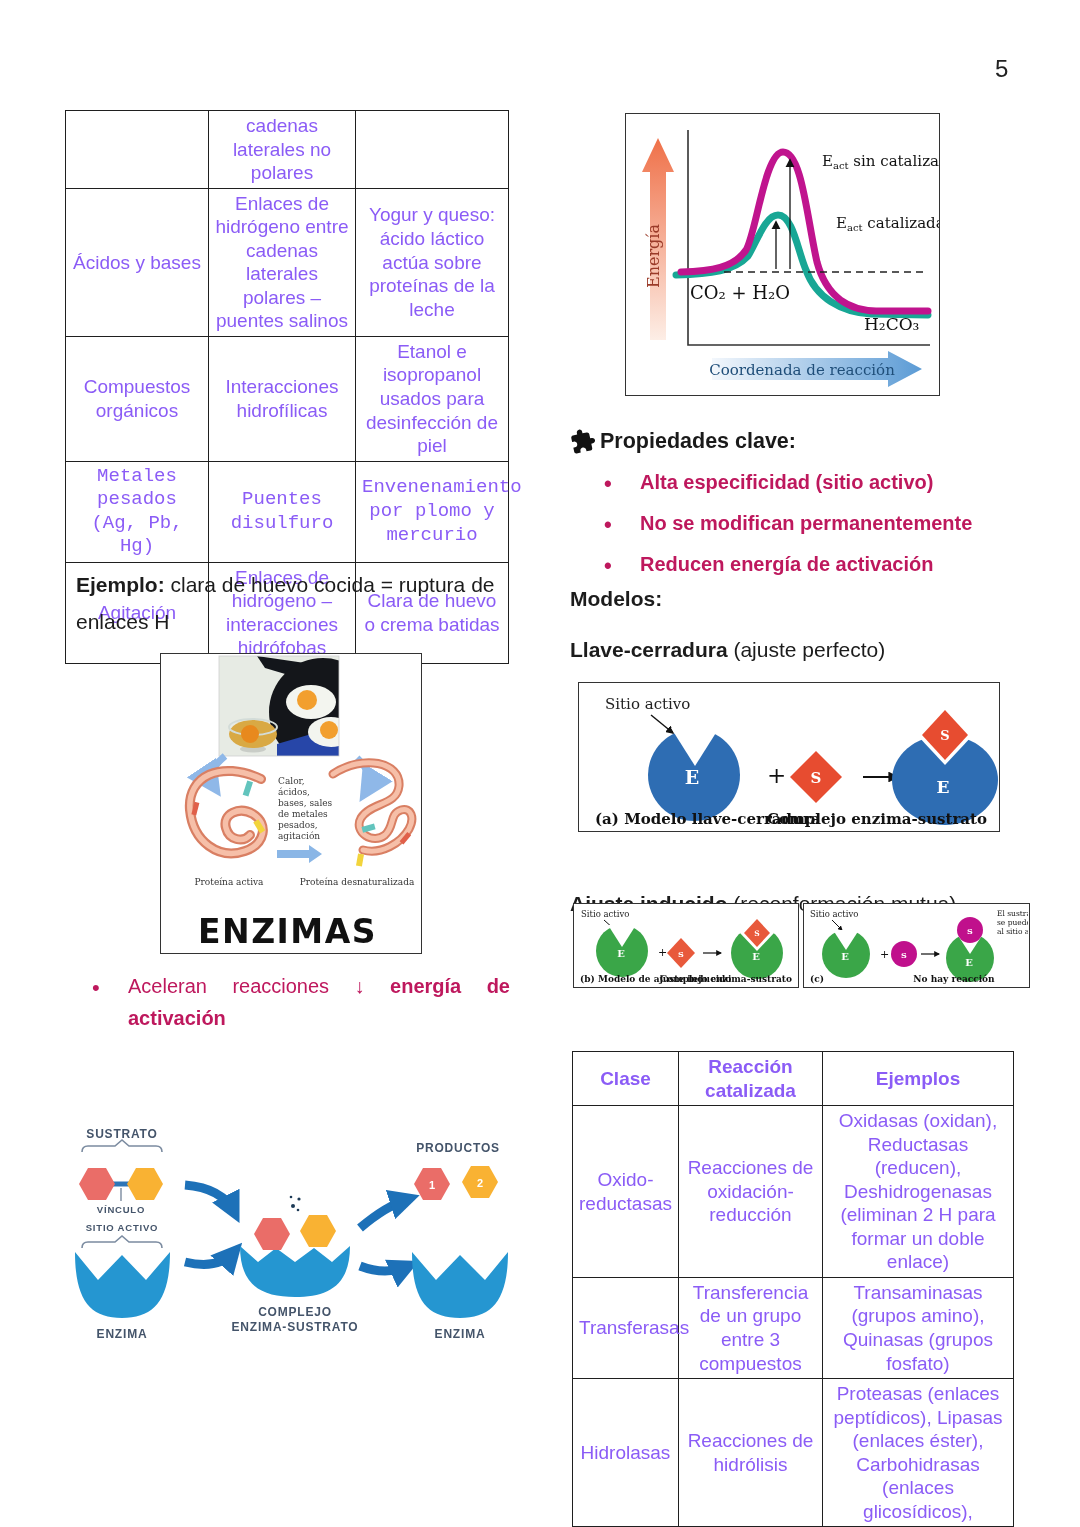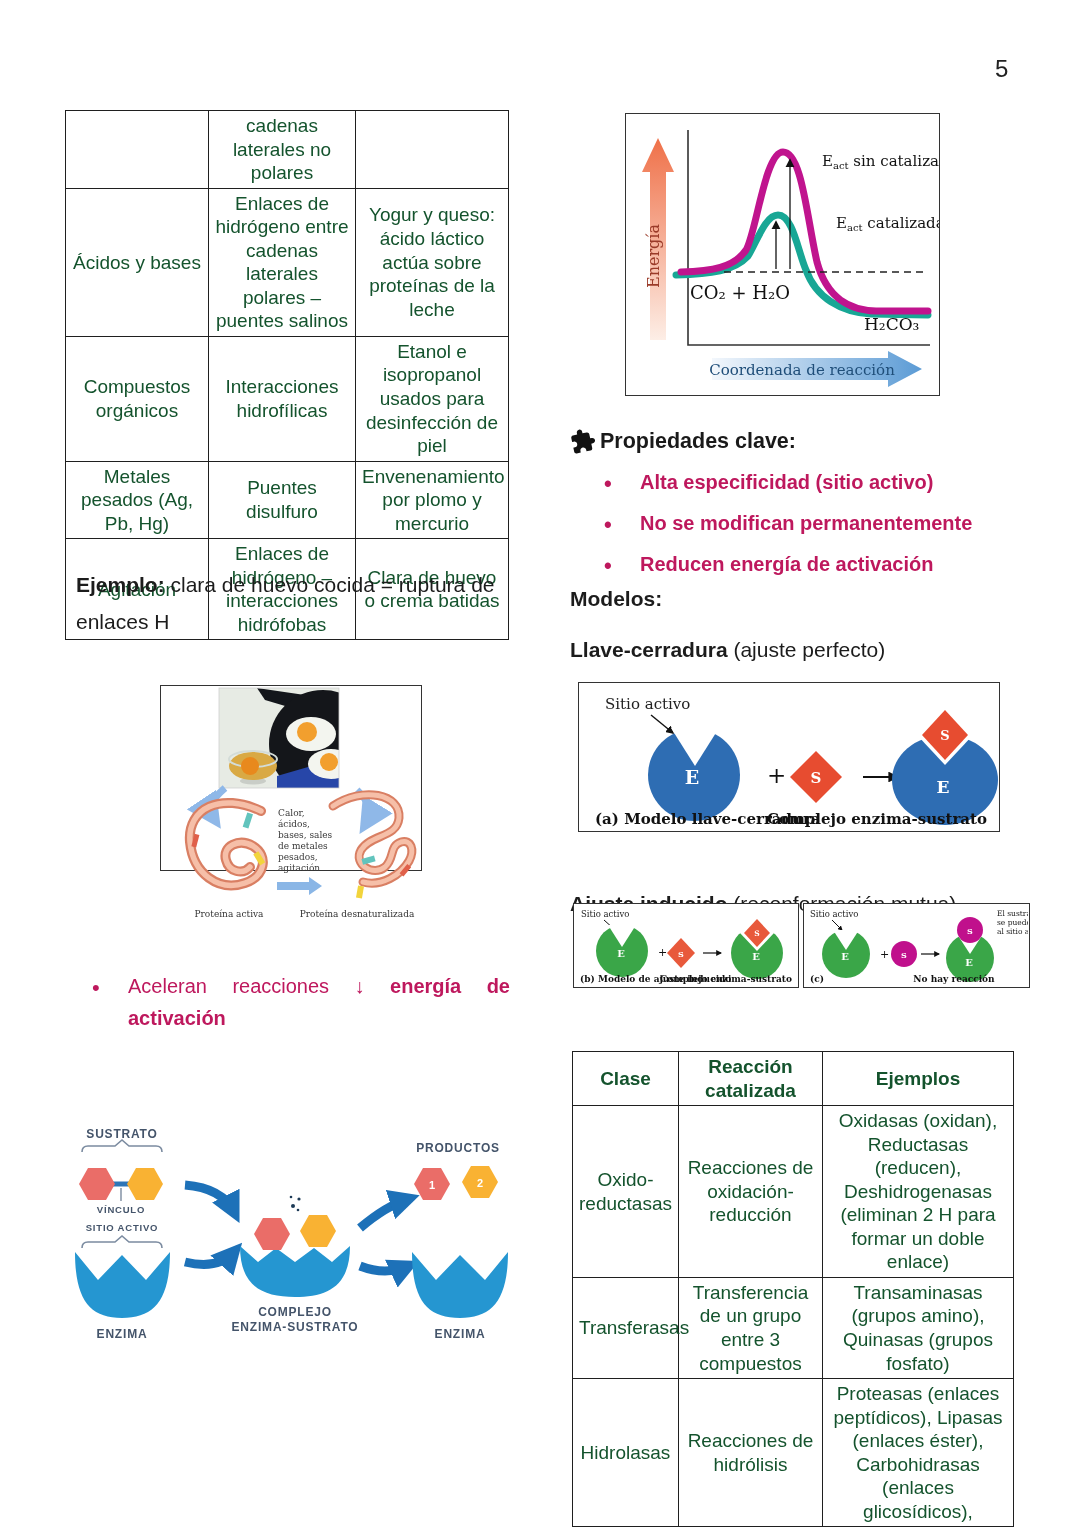--- a/index.html
+++ b/index.html
@@ -6,21 +6,21 @@
   .page{position:relative;width:1080px;height:1527px;background:#ffffff;margin:0 auto;
         font-family:"Liberation Sans",sans-serif;color:#1a1a1a;overflow:hidden;}
   .abs{position:absolute;}
 
   
   .pagenum{font-size:24px;color:#222;}
 
   
   table.doc{border-collapse:collapse;table-layout:fixed;}
   table.doc td,table.doc th{border:1.6px solid #1f1f1f;text-align:center;vertical-align:middle;
-        font-size:19px;line-height:1.24;padding:3px 6px;font-weight:400;color:#14532d;}
+        font-size:19px;line-height:1.24;padding:3px 6px;font-weight:400;color:#8b5cf6;}
   table.doc th{font-weight:700;}
   .agents{width:443px;}
   .agents col:nth-child(1){width:143px;}
   .agents col:nth-child(2){width:147px;}
   .agents col:nth-child(3){width:153px;}
   .clasif{width:441px;}
   .clasif col:nth-child(1){width:106px;}
   .clasif col:nth-child(2){width:144px;}
   .clasif col:nth-child(3){width:191px;}
 
@@ -61,38 +61,38 @@
     <tr style="height:113px;">
       <td>Ácidos y bases</td>
       <td>Enlaces de hidrógeno entre cadenas laterales polares – puentes salinos</td>
       <td>Yogur y queso: ácido láctico actúa sobre proteínas de la leche</td>
     </tr>
     <tr style="height:95px;">
       <td>Compuestos orgánicos</td>
       <td>Interacciones hidrofílicas</td>
       <td>Etanol e isopropanol usados para desinfección de piel</td>
     </tr>
-    <tr style="height:68px;">
+    <tr style="height:68px;font-family:Liberation Mono, monospace;">
       <td>Metales pesados (Ag, Pb, Hg)</td>
       <td>Puentes disulfuro</td>
       <td>Envenenamiento por plomo y mercurio</td>
     </tr>
     <tr style="height:95px;">
       <td>Agitación</td>
       <td>Enlaces de hidrógeno – interacciones hidrófobas</td>
       <td>Clara de huevo o crema batidas</td>
     </tr>
   </tbody>
     </table>
 
   <div class="abs body-text" style="left:76px;top:567px;width:452px;">
     <b>Ejemplo:</b><span> clara de huevo cocida = ruptura de enlaces H</span>
   </div>
 
-  <div class="abs figbox" style="left:160px;top:653px;width:262px;height:186px;margin-top:32px;">
+  <div class="abs figbox" style="left:160px;top:653px;width:262px;height:301px;">
     <svg width="260" height="239" viewBox="0 0 260 239">
       <defs>
         <clipPath id="photoClip">
             <rect x="58" y="2" width="120" height="100"></rect>
           </clipPath>
         <marker id="bh1" viewBox="0 0 10 10" refX="7" refY="5" markerWidth="5" markerHeight="5" orient="auto">
           <path d="M0,0 L10,5 L0,10 z" fill="#8fb8e8"></path>
         </marker>
       </defs>
 
@@ -139,20 +139,21 @@
         <rect x="205" y="168" width="6" height="13" fill="#62c4bd" transform="rotate(75 208 174)"></rect>
         <rect x="196" y="200" width="6" height="12" fill="#f2d43c" transform="rotate(10 199 206)"></rect>
         <rect x="242" y="178" width="5" height="12" fill="#e0604a" transform="rotate(40 244 184)"></rect>
       </g>
 
       <text x="68" y="231" text-anchor="middle" font-family="DejaVu Serif,serif" font-size="9" fill="#333">Proteína activa</text>
       <text x="196" y="231" text-anchor="middle" font-family="DejaVu Serif,serif" font-size="9" fill="#333">Proteína desnaturalizada</text>
     </svg>
   </div>
 
+  <div class="abs display-title" style="left:65px;top:912px;width:445px;text-align:center;font-size:33px;">ENZIMAS</div>
 
   <ul class="bullets abs" style="left:88px;top:970px;width:422px;">
     <li class="justify">
       <span>Aceleran reacciones </span><span>↓</span><b> energía de activación</b>
     </li>
   </ul>
 
   <svg class="abs" style="left:60px;top:1100px;" width="460" height="250" viewBox="0 0 460 250">
     <defs>
       <marker id="bh2" viewBox="0 0 10 10" refX="6" refY="5" markerWidth="3.4" markerHeight="3.4" orient="auto">

